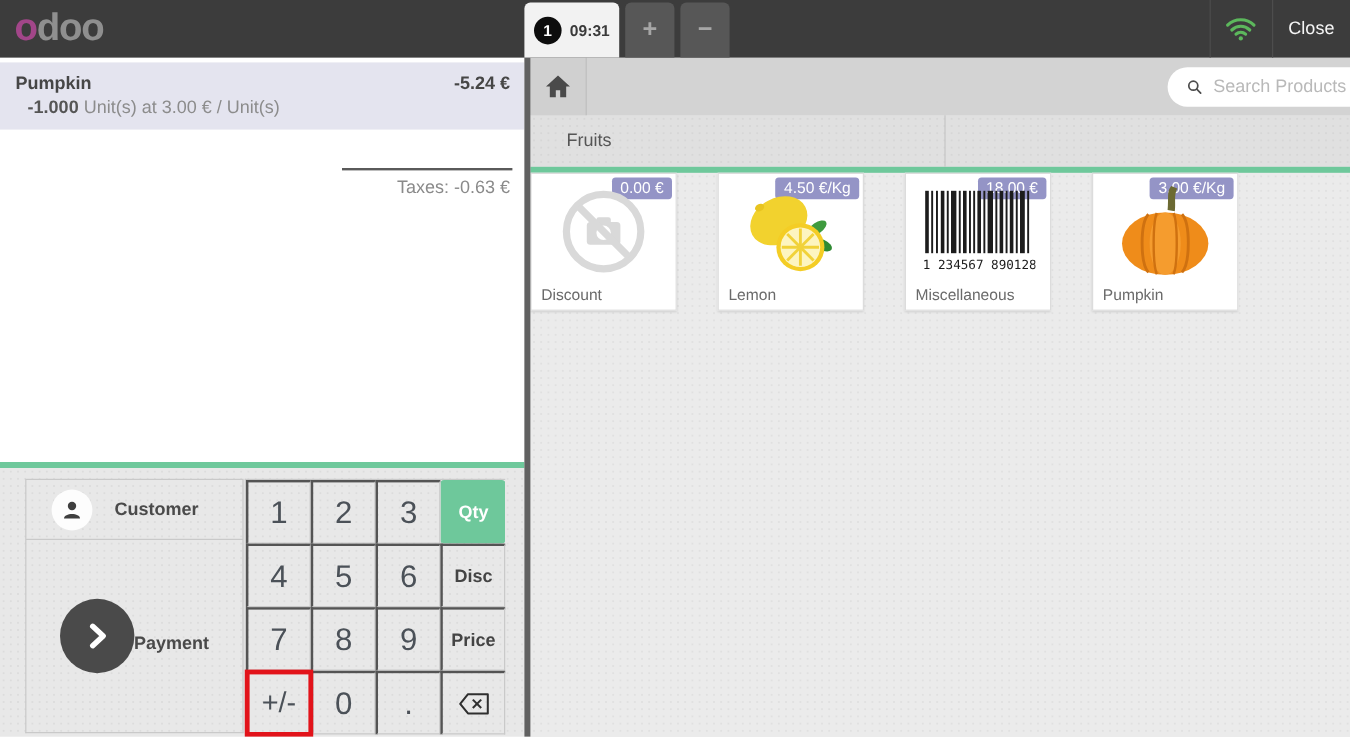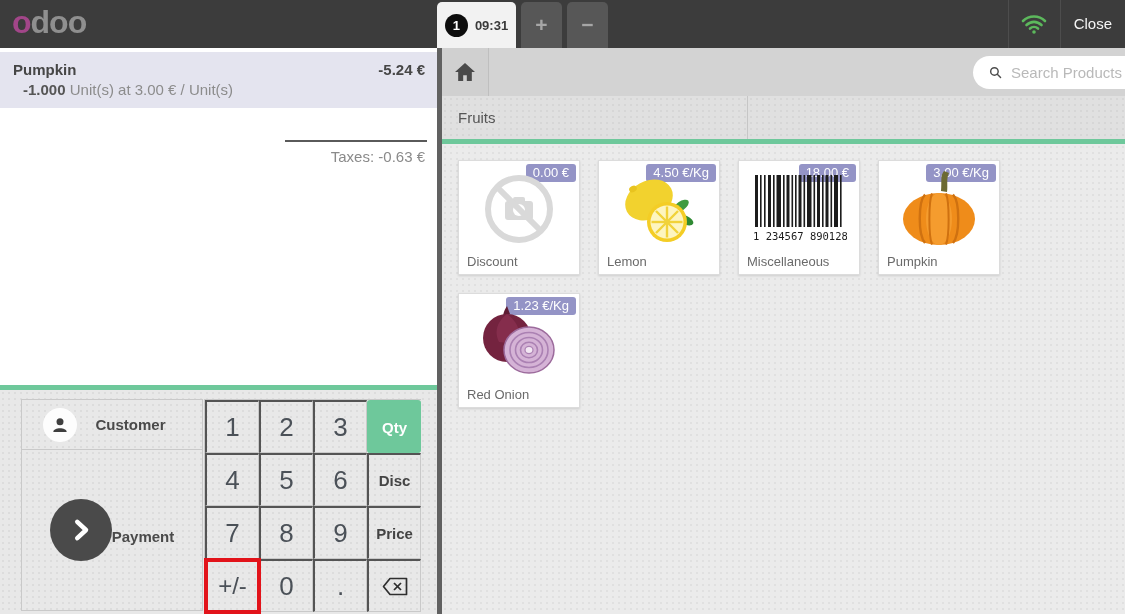--- a/index.html
+++ b/index.html
@@ -60,25 +60,25 @@
     background-image:radial-gradient(#e0e0e0 1px, transparent 1px); background-size:6px 6px; }
   .breadcrumb { position:relative; height:48px; background:#d3d3d3; background-image:none; }
   .home-btn { position:absolute; left:0; top:0; width:47px; height:48px; border:none; border-right:1px solid #bfbfbf; background:#d0d0d0; display:flex; align-items:center; justify-content:center; cursor:pointer; }
   .search-pill { position:absolute; top:8px; left:531px; right:-16px; height:33px; background:#fff; border-radius:17px; display:flex; align-items:center; padding-left:16px; }
   .search-pill input { border:none; outline:none; font-size:15px; color:#555; margin-left:9px; width:130px; background:transparent; font-family:"Liberation Sans", sans-serif; }
   .search-pill input::placeholder { color:#b9b9b9; }
 
   .cat-tabs { display:flex; height:43px; background:#e0e0e0;
     background-image:radial-gradient(#d6d6d6 1px, transparent 1px); background-size:6px 6px; }
   .cat-tab { line-height:43px; font-size:15px; color:#555; padding-left:16px; cursor:pointer; }
-  .cat-tab.first { width:306px; border-right:1px solid #c6c6c6; }
+  .cat-tab.first { width:332px; border-right:1px solid #c6c6c6;margin-left:14px; }
   .cat-tab.second { flex:1; padding-left:14px; }
   .green-underline { height:5px; background:#6ec89b; }
 
-  .products { display:flex; flex-wrap:wrap; gap:18px; padding:16px; align-content:flex-start; }
+  .products { display:flex; flex-wrap:wrap; gap:34px; align-content:flex-start; }
   .card { position:relative; width:122px; height:115px; background:#fff; border:1px solid #dcdcdc; box-shadow:0 1px 2px rgba(0,0,0,.12); cursor:pointer; }
   .badge { position:absolute; top:3px; right:3px; background:#9494c6; color:#fff; font-size:13px; padding:1px 7px 2px; border-radius:3px; }
   .pname { position:absolute; left:8px; bottom:5px; font-size:13px; color:#6a6a6a; }
   .pimg { position:absolute; left:0; top:4px; width:100%; height:88px; display:flex; align-items:center; justify-content:center; }
 </style>
 </head>
 <body>
 
 <div class="topbar">
   <div class="logo"><span class="o1">o</span><span>doo</span></div>
@@ -288,31 +288,15 @@
           <ellipse cx="43" cy="50" rx="13" ry="26" fill="#f59c2e"></ellipse>
           <path d="M29 25.5 C22 33 22 66 29 74" stroke="#cf7110" stroke-width="2.4" fill="none"></path>
           <path d="M57 25.5 C64 33 64 66 57 74" stroke="#cf7110" stroke-width="2.4" fill="none"></path>
           <path d="M36 24.5 C32.5 33 32.5 67 36 75.5" stroke="#cf7110" stroke-width="2" fill="none"></path>
           <path d="M50 24.5 C53.5 33 53.5 67 50 75.5" stroke="#cf7110" stroke-width="2" fill="none"></path>
         </svg>
       </div>
       <span class="pname">Pumpkin</span>
     </div>
 
-    <div class="card">
-      <span class="badge">1.23 €/Kg</span>
-      <div class="pimg">
-        <svg width="84" height="76" viewBox="0 0 84 76">
-          <path d="M26 12 C27 6 29 4 30 2 L33 10 Z" fill="#5e1c33"></path>
-          <circle cx="30" cy="34" r="24" fill="#74233f"></circle>
-          <path d="M30 10 C38 16 46 26 40 40 L22 38 C16 26 22 16 30 10Z" fill="#8a2f50" opacity="0.8"></path>
-          <ellipse cx="52" cy="46" rx="25" ry="23" fill="#d5b3d6" stroke="#9c6b9c" stroke-width="1.5"></ellipse>
-          <ellipse cx="52" cy="46" rx="19" ry="17.5" fill="none" stroke="#ab81b3" stroke-width="1.6"></ellipse>
-          <ellipse cx="52" cy="46" rx="13.5" ry="12.5" fill="none" stroke="#ab81b3" stroke-width="1.6"></ellipse>
-          <ellipse cx="52" cy="46" rx="8.5" ry="7.8" fill="none" stroke="#ab81b3" stroke-width="1.6"></ellipse>
-          <ellipse cx="52" cy="46" rx="4" ry="3.6" fill="#f2e6f2" stroke="#ab81b3" stroke-width="1.2"></ellipse>
-        </svg>
-      </div>
-      <span class="pname">Red Onion</span>
-    </div>
 
   </div>
 </div>
 
 </body></html>

